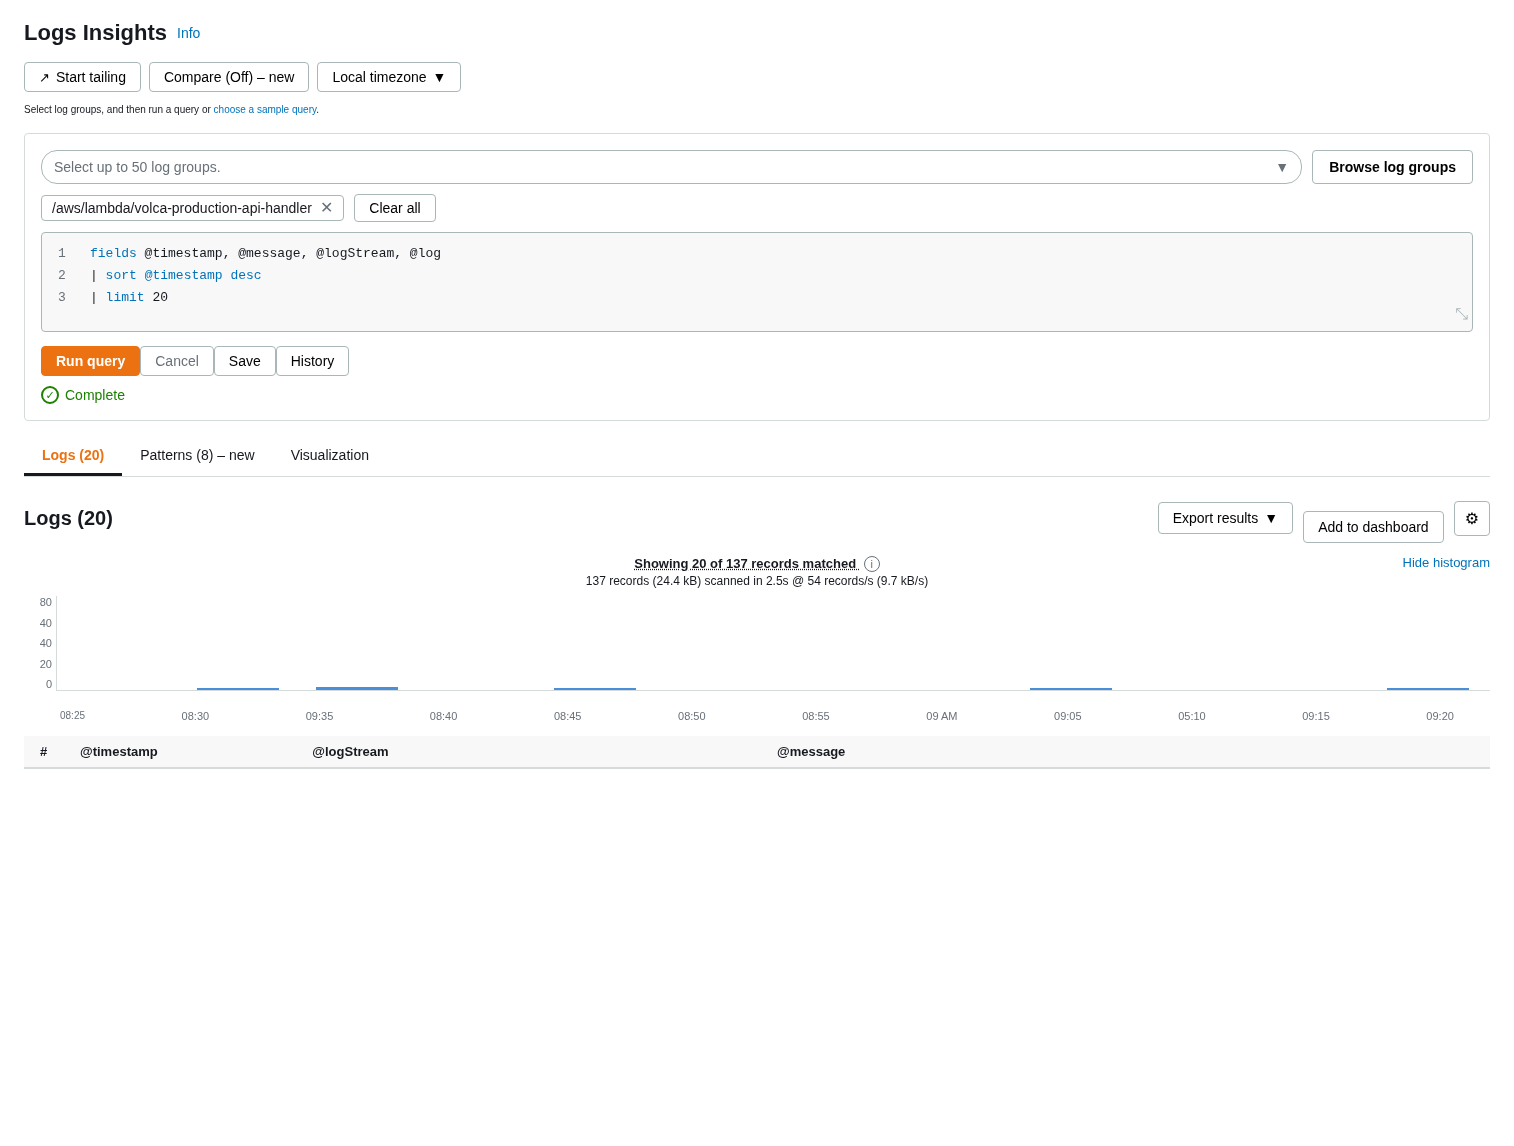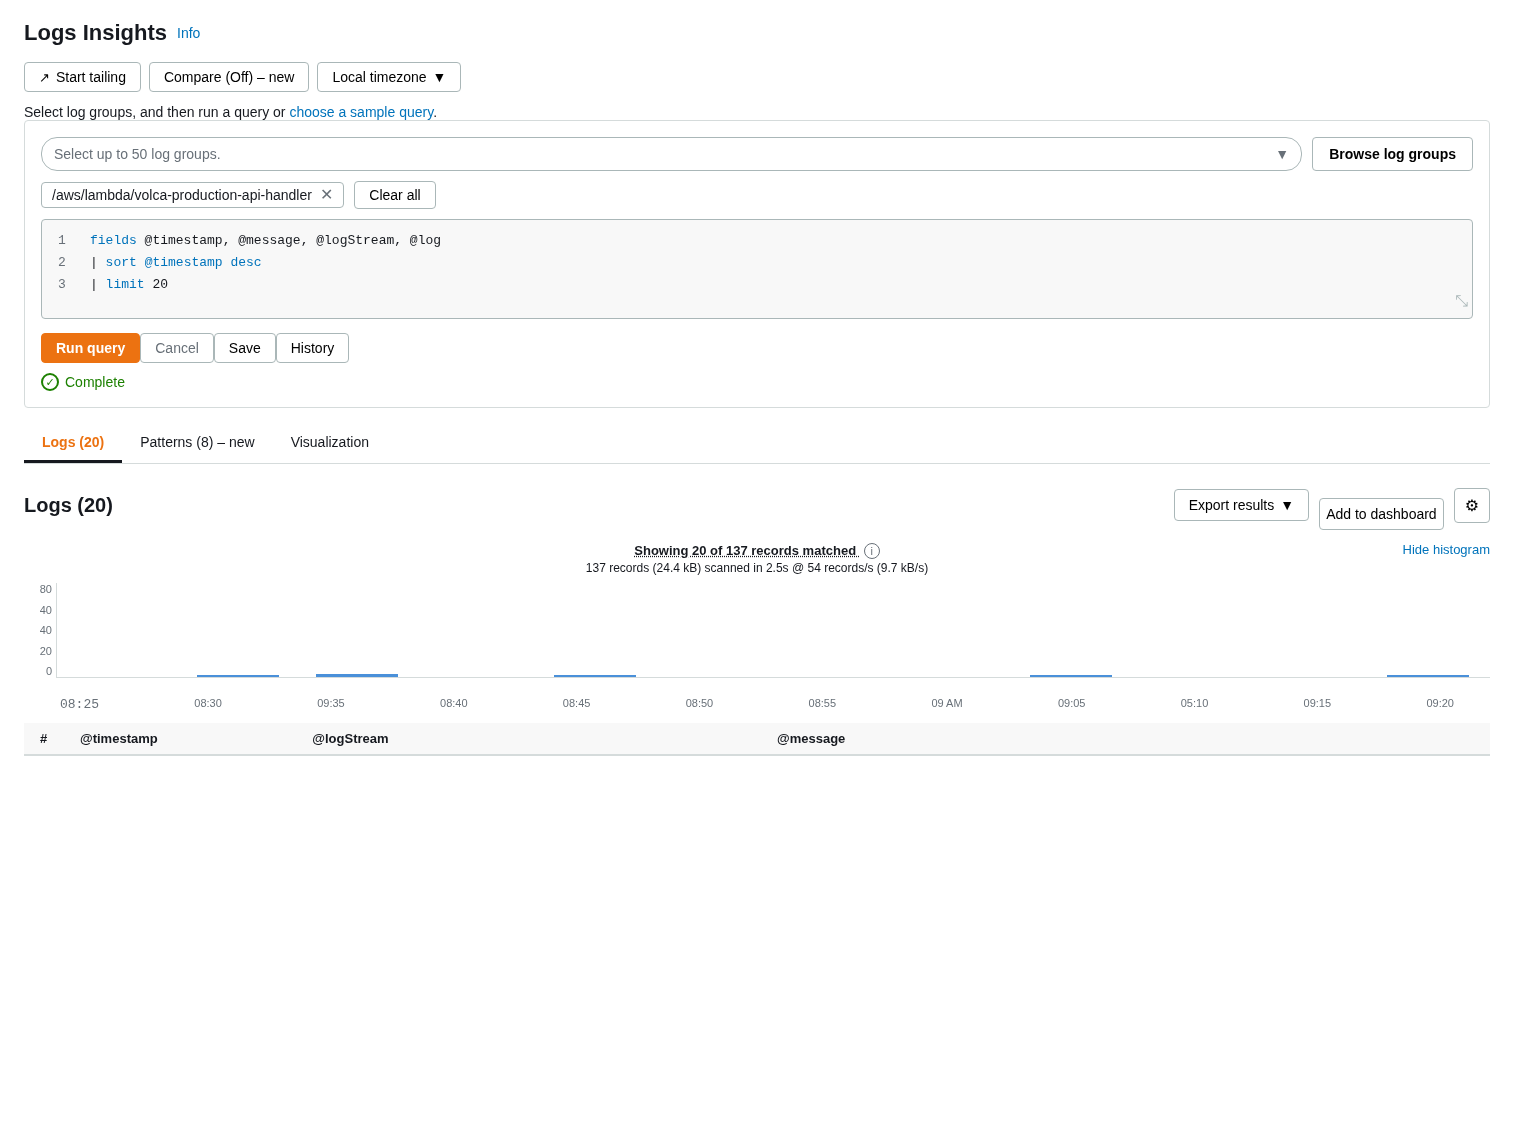--- a/index.html
+++ b/index.html
@@ -11,21 +11,21 @@
     .toolbar { display: flex; align-items: center; gap: 8px; margin-bottom: 12px; }
     .btn { border: 1px solid #aab7b8; background: #fff; border-radius: 4px; padding: 6px 14px; font-size: 14px; cursor: pointer; display: flex; align-items: center; gap: 6px; }
     .btn-primary { background: #ec7211; border-color: #ec7211; color: #fff; font-weight: 700; }
     .btn-time { border: none; background: none; padding: 6px 10px; font-size: 14px; cursor: pointer; color: #16191f; }
     .btn-time.active { color: #0073bb; font-weight: 700; }
     .time-group { display: flex; align-items: center; border: 1px solid #aab7b8; border-radius: 4px; overflow: hidden; }
     .time-group .btn-time { border: none; border-radius: 0; border-right: 1px solid #aab7b8; }
     .time-group .btn-time:last-child { border-right: none; }
     .compare-btn { border: 1px solid #aab7b8; border-radius: 4px; padding: 6px 14px; background: #fff; cursor: pointer; font-size: 14px; }
     .timezone-btn { border: 1px solid #aab7b8; border-radius: 4px; padding: 6px 14px; background: #fff; cursor: pointer; font-size: 14px; display: flex; align-items: center; gap: 6px; }
-    .subtitle { font-size: 14px; color: #16191f; }
+    .subtitle { font-size: 10px; color: #16191f; margin-bottom: 18px; }
     .subtitle a { color: #0073bb; text-decoration: none; }
     .section { border: 1px solid #d5dbdb; border-radius: 4px; padding: 16px; margin-bottom: 16px; }
     .log-group-select-row { display: flex; align-items: center; gap: 10px; margin-bottom: 10px; }
     .log-group-select { flex: 1; border: 1px solid #aab7b8; border-radius: 16px; padding: 8px 12px; font-size: 14px; display: flex; align-items: center; justify-content: space-between; cursor: pointer; background: #fff; color: #687078; }
     .browse-btn { border: 1px solid #aab7b8; border-radius: 4px; padding: 8px 16px; background: #fff; font-size: 14px; font-weight: 600; cursor: pointer; white-space: nowrap; }
     .tag-row { display: flex; align-items: center; gap: 10px; margin-bottom: 10px; }
     .tag { border: 1px solid #aab7b8; border-radius: 4px; padding: 4px 10px; background: #fff; display: flex; align-items: center; gap: 8px; font-size: 14px; }
     .tag-x { cursor: pointer; color: #687078; font-size: 16px; line-height: 1; }
     .clear-btn { border: 1px solid #aab7b8; border-radius: 4px; padding: 5px 14px; background: #fff; font-size: 14px; cursor: pointer; }
     .query-editor { border: 1px solid #aab7b8; border-radius: 4px; background: #f8f8f8; padding: 10px 16px; font-family: 'Courier New', monospace; font-size: 13px; line-height: 1.7; margin-bottom: 14px; min-height: 100px; position: relative; }
@@ -37,21 +37,21 @@
     .hint { font-size: 13px; color: #687078; margin-bottom: 8px; }
     .complete-row { display: flex; align-items: center; gap: 6px; color: #1d8102; font-size: 14px; font-weight: 500; }
     .complete-icon { width: 18px; height: 18px; border-radius: 50%; border: 2px solid #1d8102; display: flex; align-items: center; justify-content: center; font-size: 11px; color: #1d8102; }
     .tabs { display: flex; border-bottom: 1px solid #d5dbdb; margin-bottom: 16px; }
     .tab { padding: 10px 18px; font-size: 14px; cursor: pointer; border-bottom: 3px solid transparent; color: #16191f; }
     .tab.active { border-bottom-color: #16191f; font-weight: 600; }
     .results-header { display: flex; align-items: center; justify-content: space-between; margin-bottom: 12px; }
     .results-title { font-size: 20px; font-weight: 700; }
     .results-actions { display: flex; align-items: center; gap: 10px; }
     .export-btn { border: 1px solid #aab7b8; border-radius: 4px; padding: 7px 14px; background: #fff; font-size: 14px; cursor: pointer; display: flex; align-items: center; gap: 6px; }
-    .dashboard-btn { border: 1px solid #aab7b8; border-radius: 4px; padding: 7px 6px; background: #fff; font-size: 14px; cursor: pointer; margin-top: 18px; }
+    .dashboard-btn { border: 1px solid #aab7b8; border-radius: 4px; padding: 7px 14px; background: #fff; font-size: 14px; cursor: pointer; margin-top: 18px; }
     .gear-btn { border: 1px solid #aab7b8; border-radius: 4px; padding: 7px 10px; background: #fff; font-size: 16px; cursor: pointer; }
     .histogram-info { text-align: center; margin-bottom: 8px; }
     .chart-container { position: relative; height: 130px; margin-bottom: 10px; }
     .bar-wrap { flex: 1; display: flex; align-items: flex-end; justify-content: center; }
     .bar { background: #4a90d9; width: 60%; }
     .table-header { display: flex; border-bottom: 2px solid #d5dbdb; padding: 8px 16px; background: #f8f8f8; }
     .th { font-size: 13px; font-weight: 600; color: #16191f; }
     .th-hash { width: 40px; }
     .th-ts { flex: 1; }
     .th-msg { flex: 3; }
@@ -235,21 +235,21 @@
             <div class="bar-wrap">
                 <div class="bar" style="height:0%;min-height:0;width:70%;"></div>
               </div>
             <div class="bar-wrap">
                 <div class="bar" style="height:4%;background:#4a90d9;min-height:2px;width:70%;"></div>
               </div>
           </div>
         </div>
 
         <div style="display:flex;justify-content:space-between;padding:4px 36px 0;">
-          <span style="font-size:13px;color:#687078;font-family:Liberation Mono, monospace;">08:25</span>
+          <span style="font-size:10px;color:#687078;">08:25</span>
           <span style="font-size:11px;color:#687078;">08:30</span>
           <span style="font-size:11px;color:#687078;">09:35</span>
           <span style="font-size:11px;color:#687078;">08:40</span>
           <span style="font-size:11px;color:#687078;">08:45</span>
           <span style="font-size:11px;color:#687078;">08:50</span>
           <span style="font-size:11px;color:#687078;">08:55</span>
           <span style="font-size:11px;color:#687078;">09 AM</span>
           <span style="font-size:11px;color:#687078;">09:05</span>
           <span style="font-size:11px;color:#687078;">05:10</span>
           <span style="font-size:11px;color:#687078;">09:15</span>

